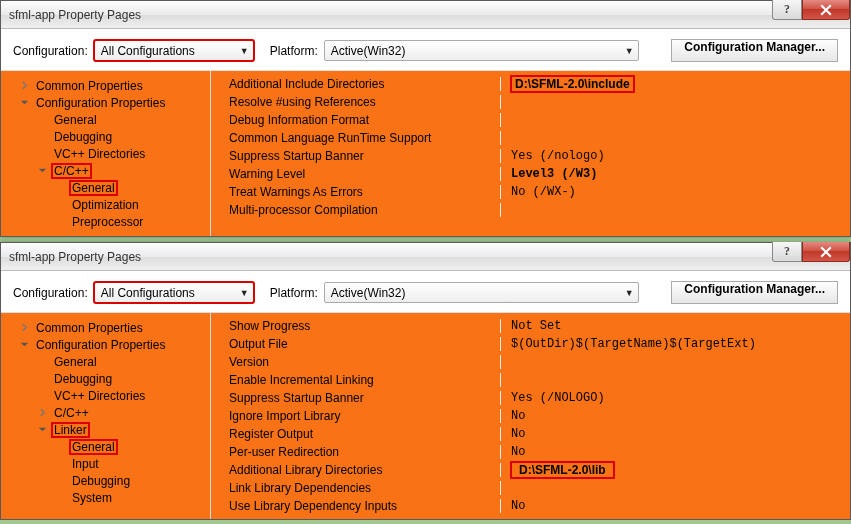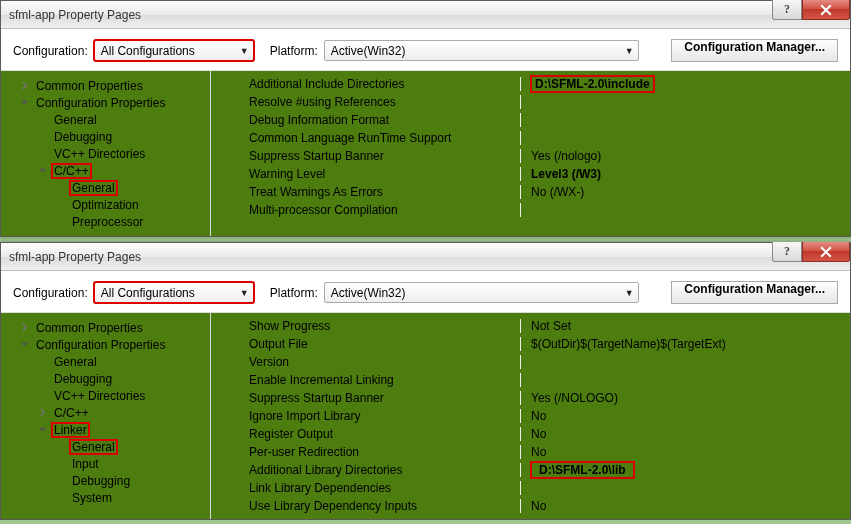--- a/index.html
+++ b/index.html
@@ -50,37 +50,37 @@
     padding:0 4px 0 6px; border-radius:2px;
     position:relative;
   }
   .dd-arrow { font-size:9px; color:#222; }
   .btn {
     height:23px; padding:0 12px; border:1px solid #aaa;
     background:linear-gradient(to bottom,#fefefe,#e6e6e6);
     border-radius:0; display:flex; align-items:flex-start;font-weight:bold;
   }
   .hl-red { outline:2px solid #d00; outline-offset:-1px; }
-  .body { display:flex; background:#4d7c0f;gap:20px; }
+  .body { display:flex; background:#f97316; }
   .tree {
     width:210px; padding:6px 4px; border-right:1px solid #ddd;
     overflow:hidden;
   }
   .t-row { display:flex; align-items:center; height:17px; padding-left:4px; white-space:nowrap; }
   .t-exp { width:11px; height:11px; display:inline-flex; align-items:center; justify-content:center; margin-right:4px; }
   .t-exp svg { width:9px; height:9px; }
   .t-txt { padding:0 2px; }
   .table { flex:1; padding:4px 0; overflow:hidden; }
   .trow { display:flex; height:18px; align-items:center; }
   .tcell-l {
     width:290px; padding-left:18px; color:#000;
     border-right:1px solid #eee;
     white-space:nowrap; overflow:hidden;
   }
-  .tcell-r { flex:1; padding-left:10px; white-space:nowrap; overflow:hidden; }
+  .tcell-r { flex:1; padding-left:10px; white-space:nowrap; overflow:hidden;font-family:Liberation Mono, monospace; }
   .bold { font-weight:bold; }
   .sep { height:5px; background:#a0c890; }
 </style>
 </head>
 <body>
 
 <div id="root">
     <div class="window">
     <div class="titlebar">
       <span class="titlebar-text">sfml-app Property Pages</span>

